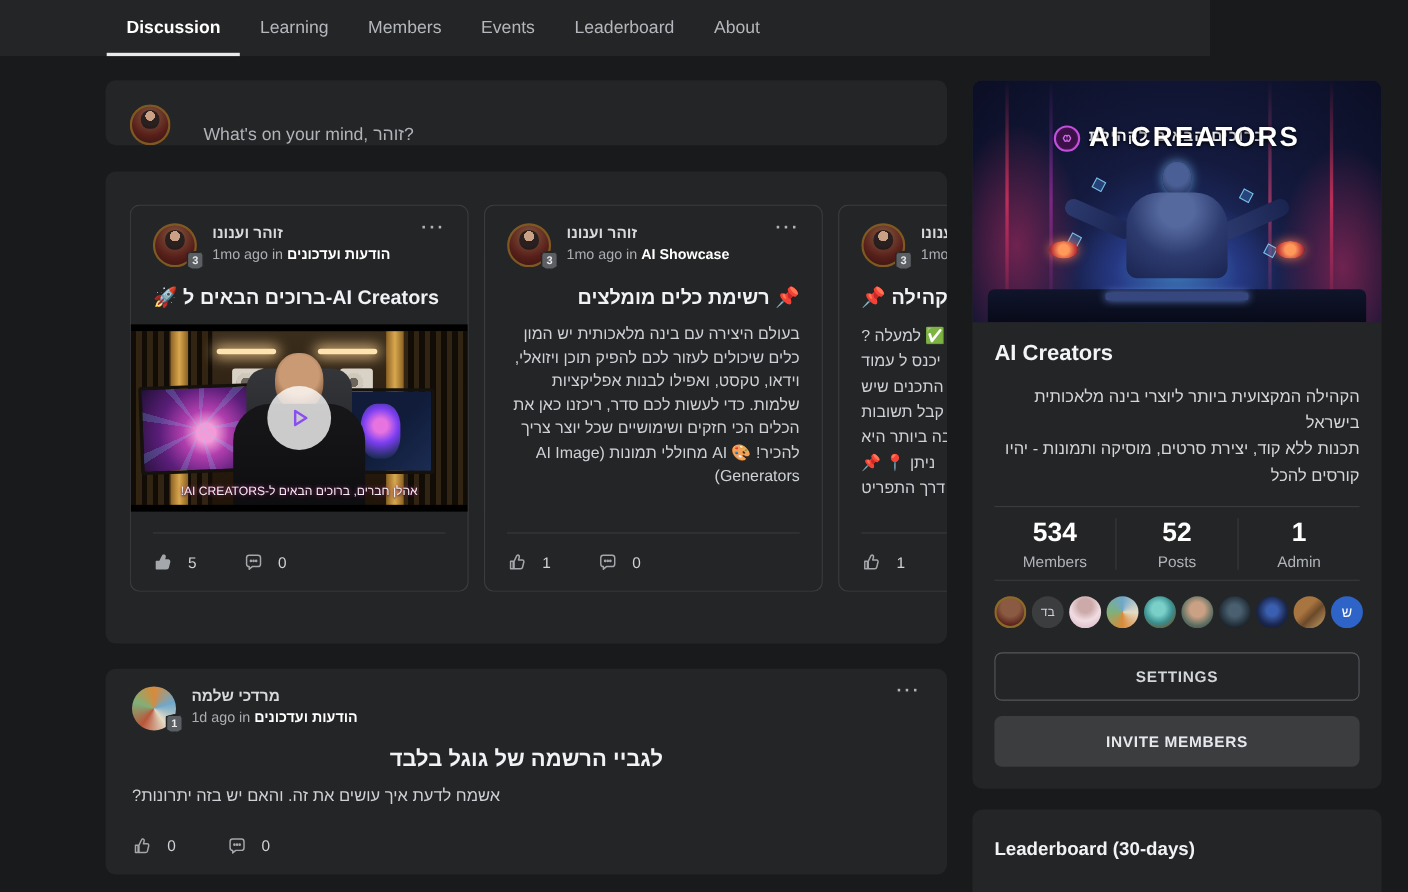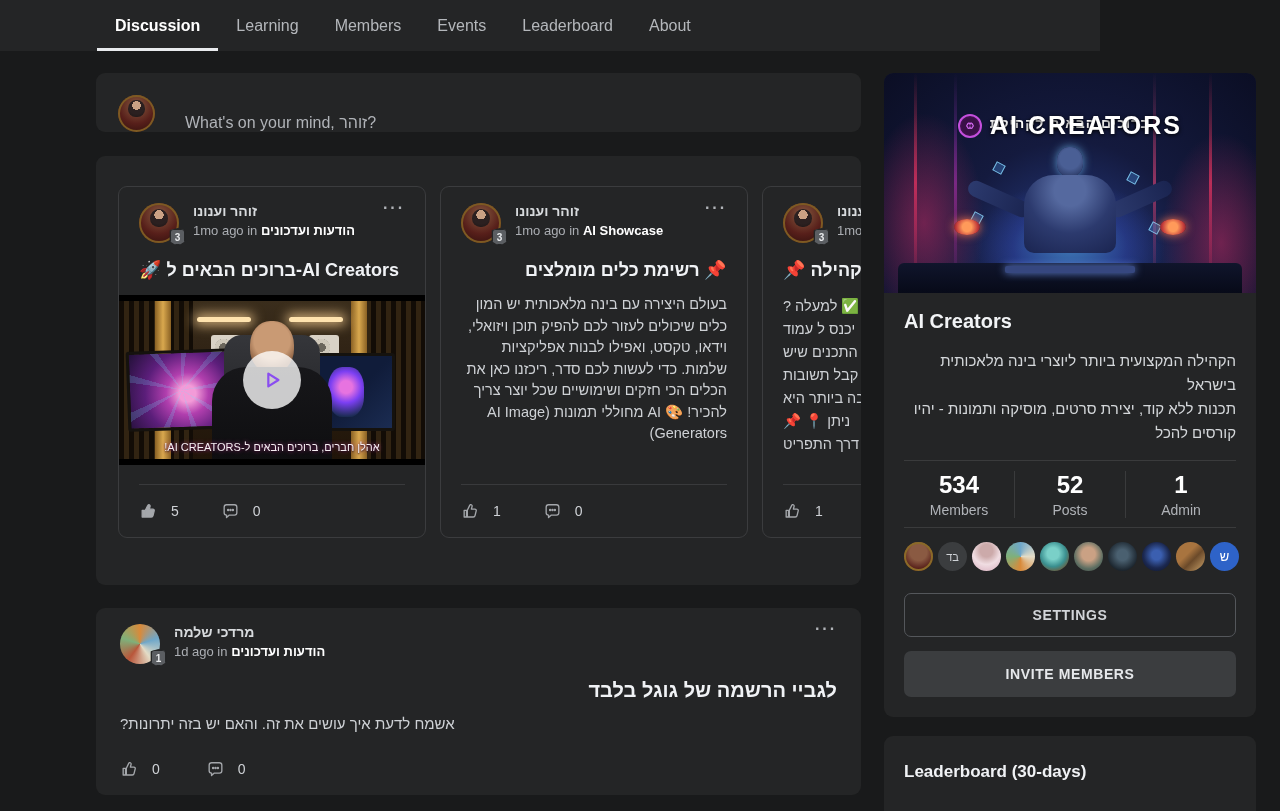--- a/index.html
+++ b/index.html
@@ -89,21 +89,21 @@
     background:linear-gradient(180deg,#17171a,#0e0e10); border-radius:34px 34px 0 0; }
   .vt-play { position:absolute; left:50%; top:50%; transform:translate(-50%,-50%); width:58px; height:58px;
     border-radius:50%; background:rgba(255,255,255,.78); display:flex; align-items:center; justify-content:center; cursor:pointer; }
   .vt-caption { position:absolute; left:0; right:0; bottom:12px; text-align:center; color:#f5eef2; font-size:11px;
     direction:rtl; text-shadow:0 0 4px rgba(200,60,160,.9), 0 1px 2px #000; }
   .vt-bar { position:absolute; left:0; right:0; height:6px; background:#000; }
   .vt-bar-t { top:0; } .vt-bar-b { bottom:0; }
 
   
   .post { margin-top:23px; height:187px; padding:16px 24px 0 24px; display:flex; flex-direction:column; cursor:pointer; }
-  .post-title { margin-top:15px; font-size:20px; font-weight:bold; color:#f0f2f5; direction:rtl; text-align:right; }
+  .post-title { margin-top:15px; font-size:20px; font-weight:bold; color:#f0f2f5; direction:rtl; text-align:center; }
   .post-body { margin-top:13px; font-size:15px; color:#ced1d5; direction:rtl; text-align:left; }
   .post-foot { margin-top:auto; height:52px; display:flex; align-items:center; gap:46px; }
 
   
   .group-card { overflow:hidden; }
   .banner { position:relative; height:220px; overflow:hidden; cursor:default;
     background:radial-gradient(ellipse at 50% 85%, #20306b 0 18%, #141a3e 45%, #0b0e24 100%); }
   .bn-streak { position:absolute; top:0; bottom:0; width:3px; opacity:.8; }
   .bn-glowpink { position:absolute; width:120px; height:220px; background:radial-gradient(closest-side, rgba(225,48,108,.45), transparent); }
   .bn-cube { position:absolute; width:10px; height:10px; border:1px solid rgba(140,220,255,.8);

